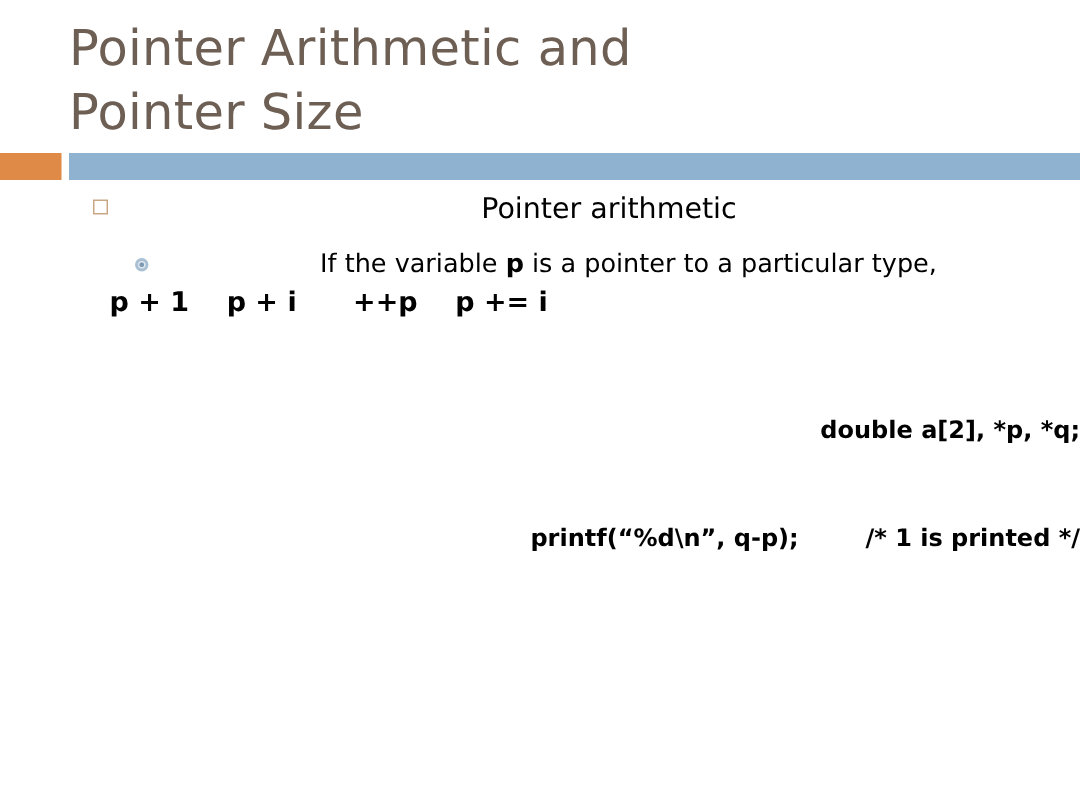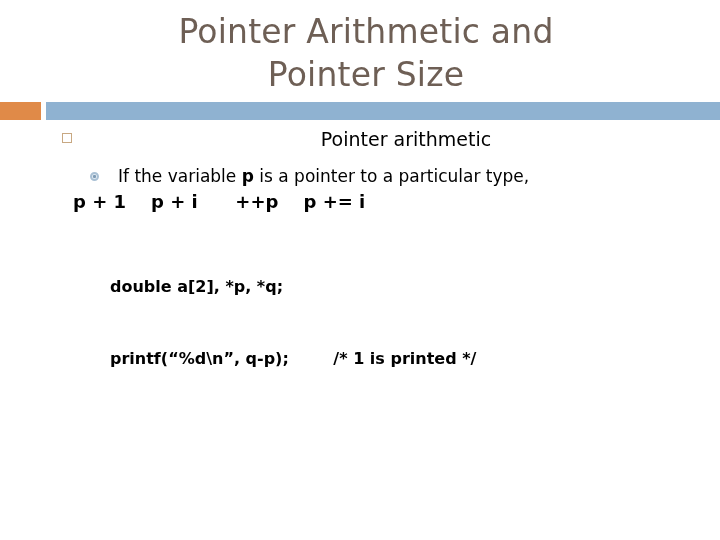--- a/index.html
+++ b/index.html
@@ -30,21 +30,20 @@
     width: 640px;
   }
   .title-line {
     color: #6e5f55;
     font-size: 33px;
     line-height: 43px;
     font-family: "DejaVu Sans", sans-serif;
     font-weight: 400;
     letter-spacing: 0.2px;
     white-space: nowrap;
-    text-align: center;
   }
 
   
   .rule-orange {
     position: absolute;
     left: 0px;
     top: 102px;
     width: 41px;
     height: 18px;
     background: #e08a48;
@@ -85,20 +84,21 @@
     background: transparent;
     box-sizing: content-box;
   }
 
   .lvl2 {
     position: relative;
     padding-left: 118px;
     color: #000000;
     font-size: 17px;
     line-height: 24px;
+    text-align: center;
   }
   .lvl2 .ring {
     position: absolute;
     left: 90px;
     top: 8px;
     width: 5px;
     height: 5px;
     border: 2px solid #a9c0d4;
     border-radius: 50%;
     background: #dfe8f0;
@@ -133,20 +133,21 @@
     padding-top: 12px;
     color: #000000;
     font-size: 16px;
     line-height: 24px;
     font-weight: bold;
     white-space: pre;
     font-family: "DejaVu Sans", sans-serif;
   }
   .code-line {
     white-space: pre;
+    text-align: right;
   }
 </style>
 </head>
 <body>
 
 <div class="slide">
 
   <div class="title-block">
     <div class="title-line">Pointer Arithmetic and</div>
     <div class="title-line">Pointer Size</div>

